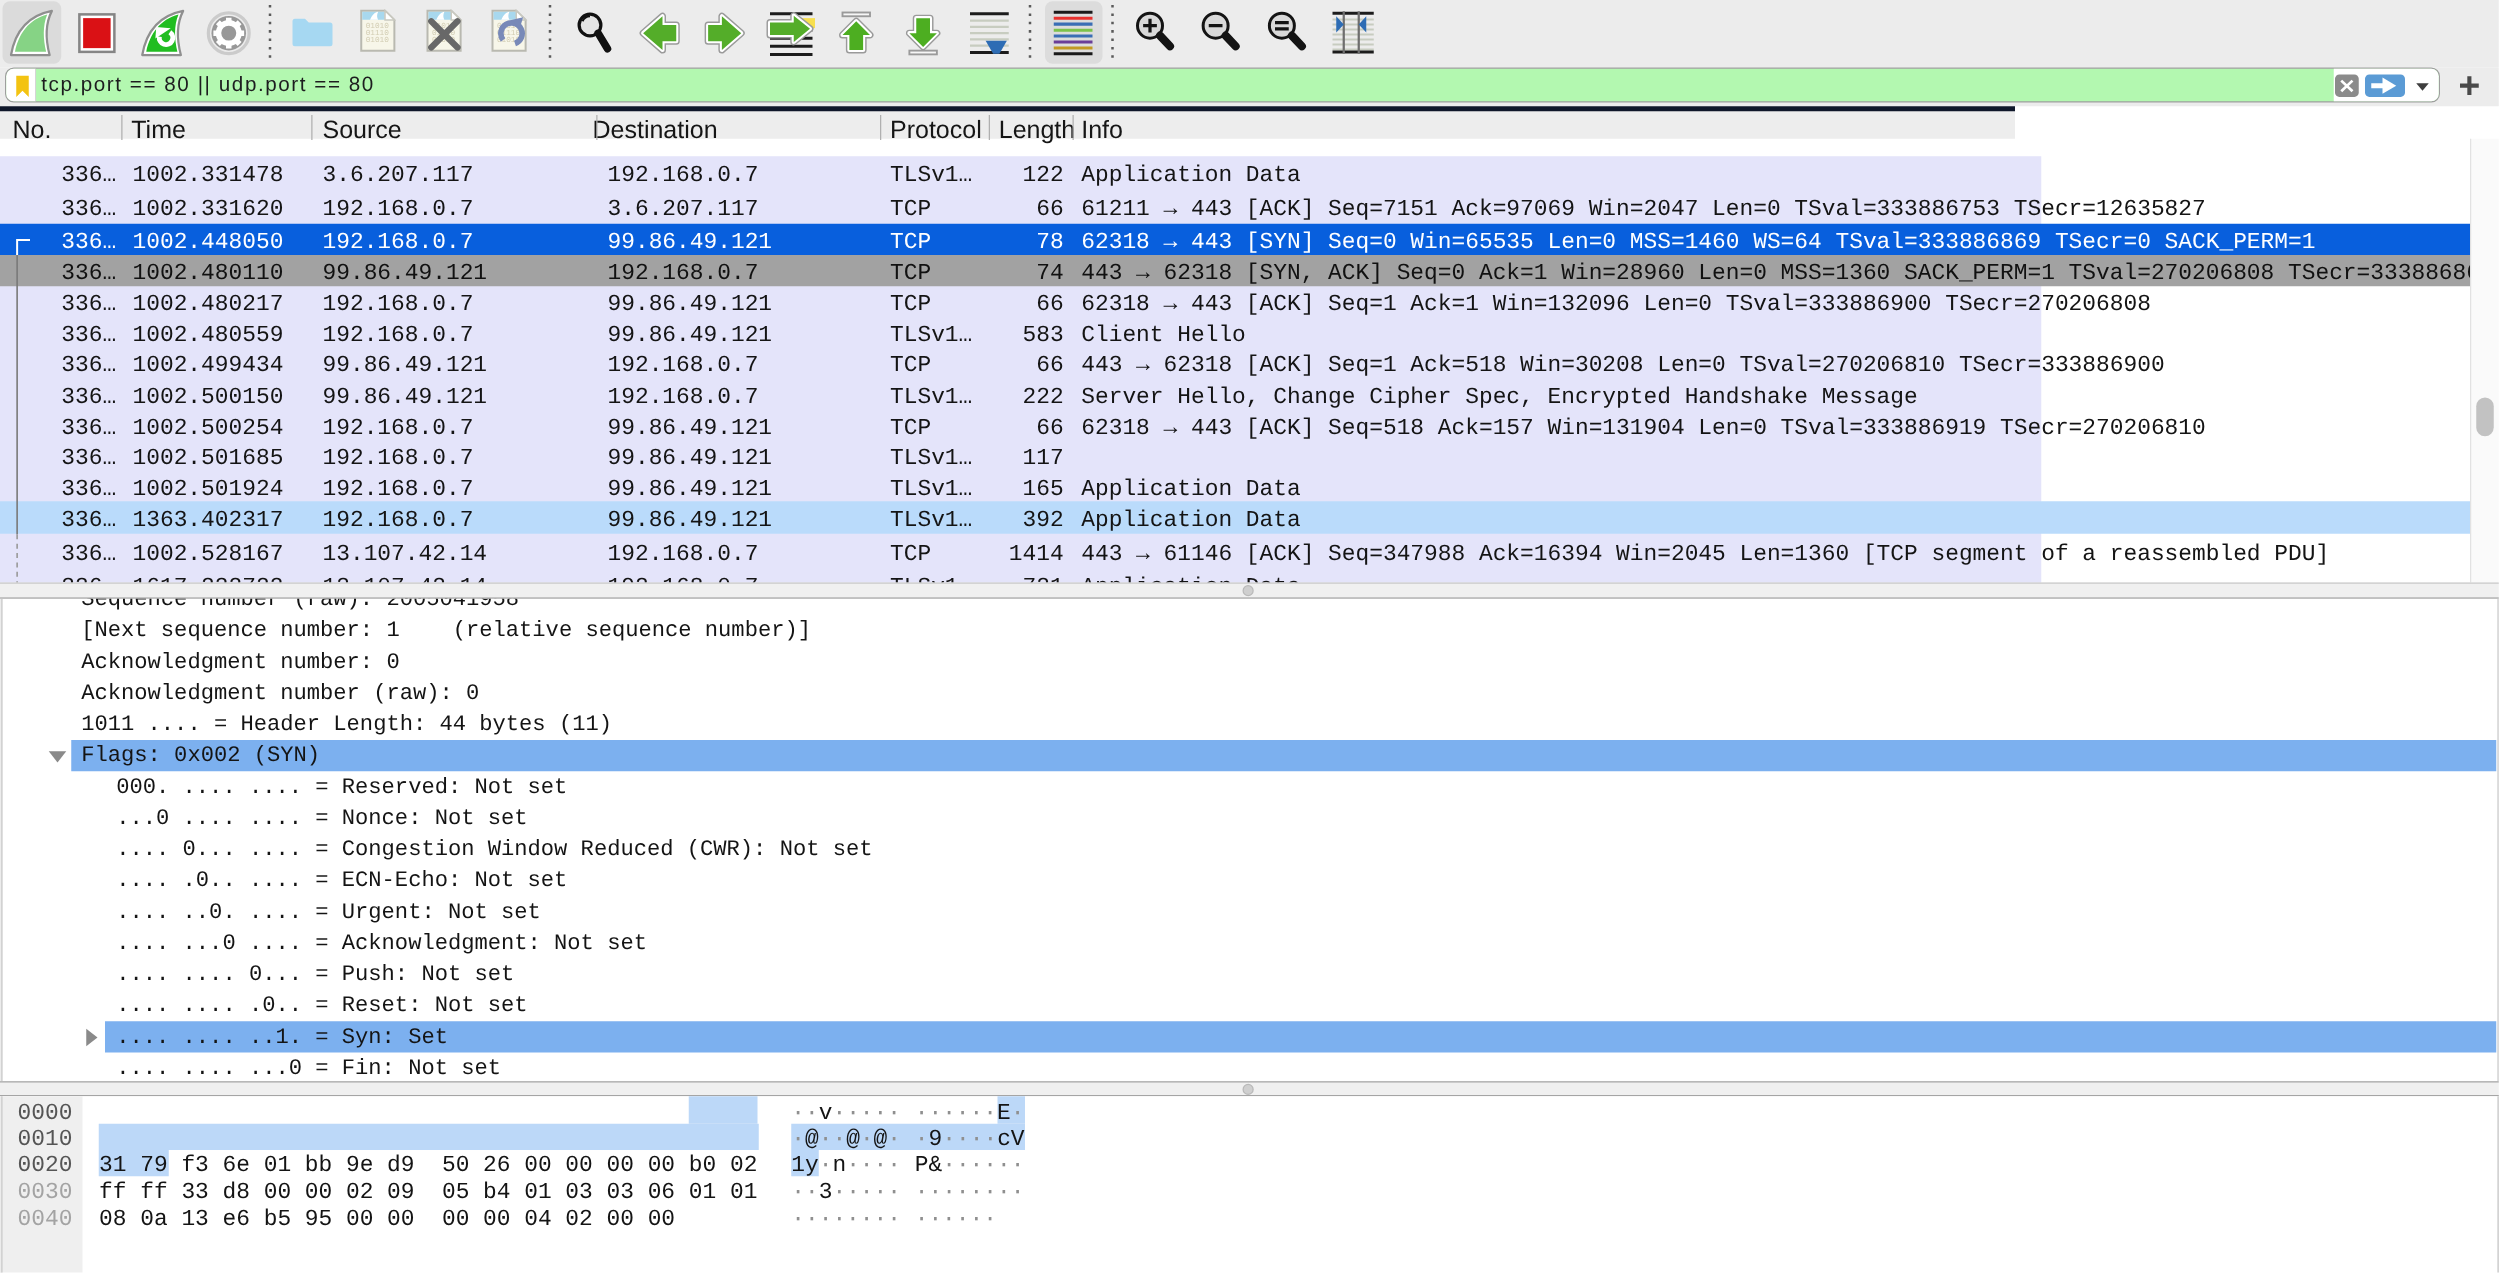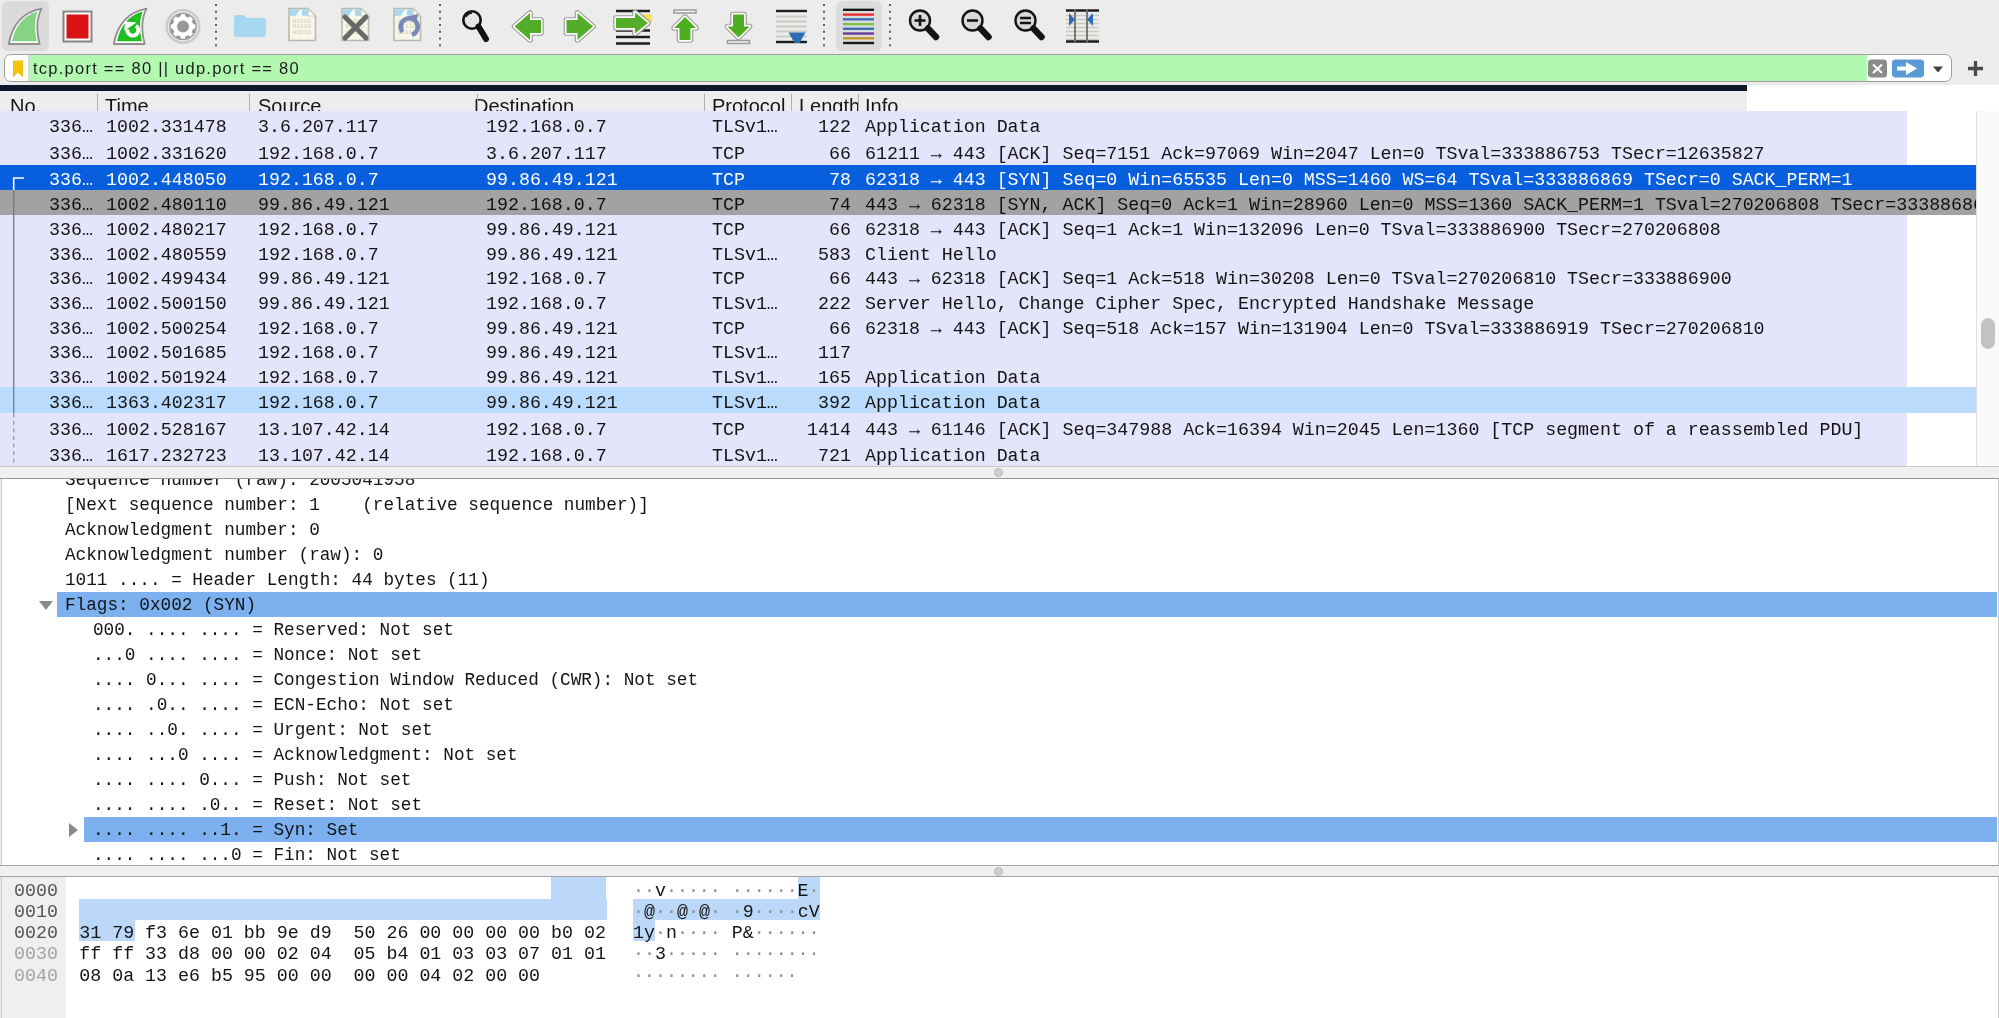--- a/index.html
+++ b/index.html
@@ -8,24 +8,24 @@
 #toolbar{position:absolute;left:0;top:0;width:1999px;height:54px;background:#ececec;}
 #filterrow{position:absolute;left:0;top:54px;width:1999px;height:31px;background:#ececec;}
 #fbar{position:absolute;left:4px;top:0px;width:1948px;height:28px;background:#b3f8b0;
   border:1px solid #9e9e9e;border-radius:7px;}
 #fbarleft{position:absolute;left:0;top:0;width:24px;height:26px;background:#fff;
   border-right:1px solid #d5d5d5;border-radius:6px 0 0 6px;}
 #fbarright{position:absolute;right:0;top:0;width:84px;height:26px;background:#fff;border-radius:0 6px 6px 0;}
 #ftext{position:absolute;left:28px;top:0;height:26px;line-height:26px;font-size:16.5px;
   letter-spacing:1.25px;color:#1d1d1f;}
 .hdrtext{position:absolute;top:3px;height:25px;line-height:25px;font-size:20px;color:#151515;}
-#header{position:absolute;left:0;top:85px;width:1747px;height:26px;background:#ededed;
-  border-top:6px solid #0f172a;}
+#header{position:absolute;left:0;top:85px;width:1612px;height:26px;background:#ededed;
+  border-top:4px solid #0f172a;}
 .hsep{position:absolute;top:3px;width:1px;height:20px;background:#b0b0b0;}
-#plist{position:absolute;left:0;top:111px;width:1907px;height:355.3px;background:#e4e4fa;}
+#plist{position:absolute;left:0;top:125px;width:1633px;height:355.3px;background:#e4e4fa;}
 .prow{position:absolute;left:0;width:1976px;font-family:"Liberation Mono",monospace;
   font-size:18.3px;color:#141414;white-space:pre;overflow:hidden;}
 .prow span{position:absolute;top:3.2px;line-height:inherit;}
 #pscroll{position:absolute;left:1976px;top:111px;width:23px;height:355.3px;background:#fafafa;border-left:1px solid #e2e2e2;}
 #pthumb{position:absolute;left:4px;top:207px;width:14px;height:31px;background:#c2c2c2;border-radius:7px;}
 #split1{position:absolute;left:0;top:466.3px;width:1999px;height:12.5px;background:#f0f0f0;
   border-top:1px solid #c9c9c9;border-bottom:1.3px solid #979797;}
 #split2{position:absolute;left:0;top:864.8px;width:1999px;height:12px;background:#f0f0f0;
   border-top:1.3px solid #a5a5a5;border-bottom:1.3px solid #a5a5a5;}
 .dot{position:absolute;left:994px;top:1px;width:9px;height:9px;border-radius:50%;
@@ -268,20 +268,20 @@
 <div class="hexhl" style="left:78.8px;top:43.2px;width:55.9px;height:21.3px"></div>
 <div class="hexhl" style="left:633.0px;top:43.2px;width:22.0px;height:21.3px"></div>
 <div class="hrow hoff" style="left:14px;top:0.6px">0000</div>
 <div class="hrow" style="left:633.0px;top:0.6px"><span class="gd">··</span>v<span class="gd">·····</span> <span class="gd">······</span>E<span class="gd">·</span></div>
 <div class="hrow hoff" style="left:14px;top:21.9px">0010</div>
 <div class="hrow" style="left:633.0px;top:21.9px"><span class="gd">·</span>@<span class="gd">··</span>@<span class="gd">·</span>@<span class="gd">·</span> <span class="gd">·</span>9<span class="gd">····</span>cV</div>
 <div class="hrow hoff" style="left:14px;top:43.2px">0020</div>
 <div class="hrow" style="left:79.3px;top:43.2px">31 79 f3 6e 01 bb 9e d9  50 26 00 00 00 00 b0 02</div>
 <div class="hrow" style="left:633.0px;top:43.2px">1y<span class="gd">·</span>n<span class="gd">····</span> P&amp;<span class="gd">······</span></div>
 <div class="hrow hoff2" style="left:14px;top:64.5px">0030</div>
-<div class="hrow" style="left:79.3px;top:64.5px">ff ff 33 d8 00 00 02 04  05 b4 01 03 03 07 01 01</div>
+<div class="hrow" style="left:79.3px;top:64.5px">ff ff 33 d8 00 00 02 09  05 b4 01 03 03 06 01 01</div>
 <div class="hrow" style="left:633.0px;top:64.5px"><span class="gd">··</span>3<span class="gd">·····</span> <span class="gd">········</span></div>
 <div class="hrow hoff2" style="left:14px;top:85.8px">0040</div>
 <div class="hrow" style="left:79.3px;top:85.8px">08 0a 13 e6 b5 95 00 00  00 00 04 02 00 00</div>
 <div class="hrow" style="left:633.0px;top:85.8px"><span class="gd">········</span> <span class="gd">······</span></div>
     <div style="position:absolute;left:0;top:0;width:2px;height:141.2px;background:#ececec;border-right:1px solid #c9c9c9"></div>
     <div style="position:absolute;left:1997.5px;top:0;width:1.5px;height:141.2px;background:#ececec;border-left:1px solid #c9c9c9"></div>
   </div>
 
 </body></html>

